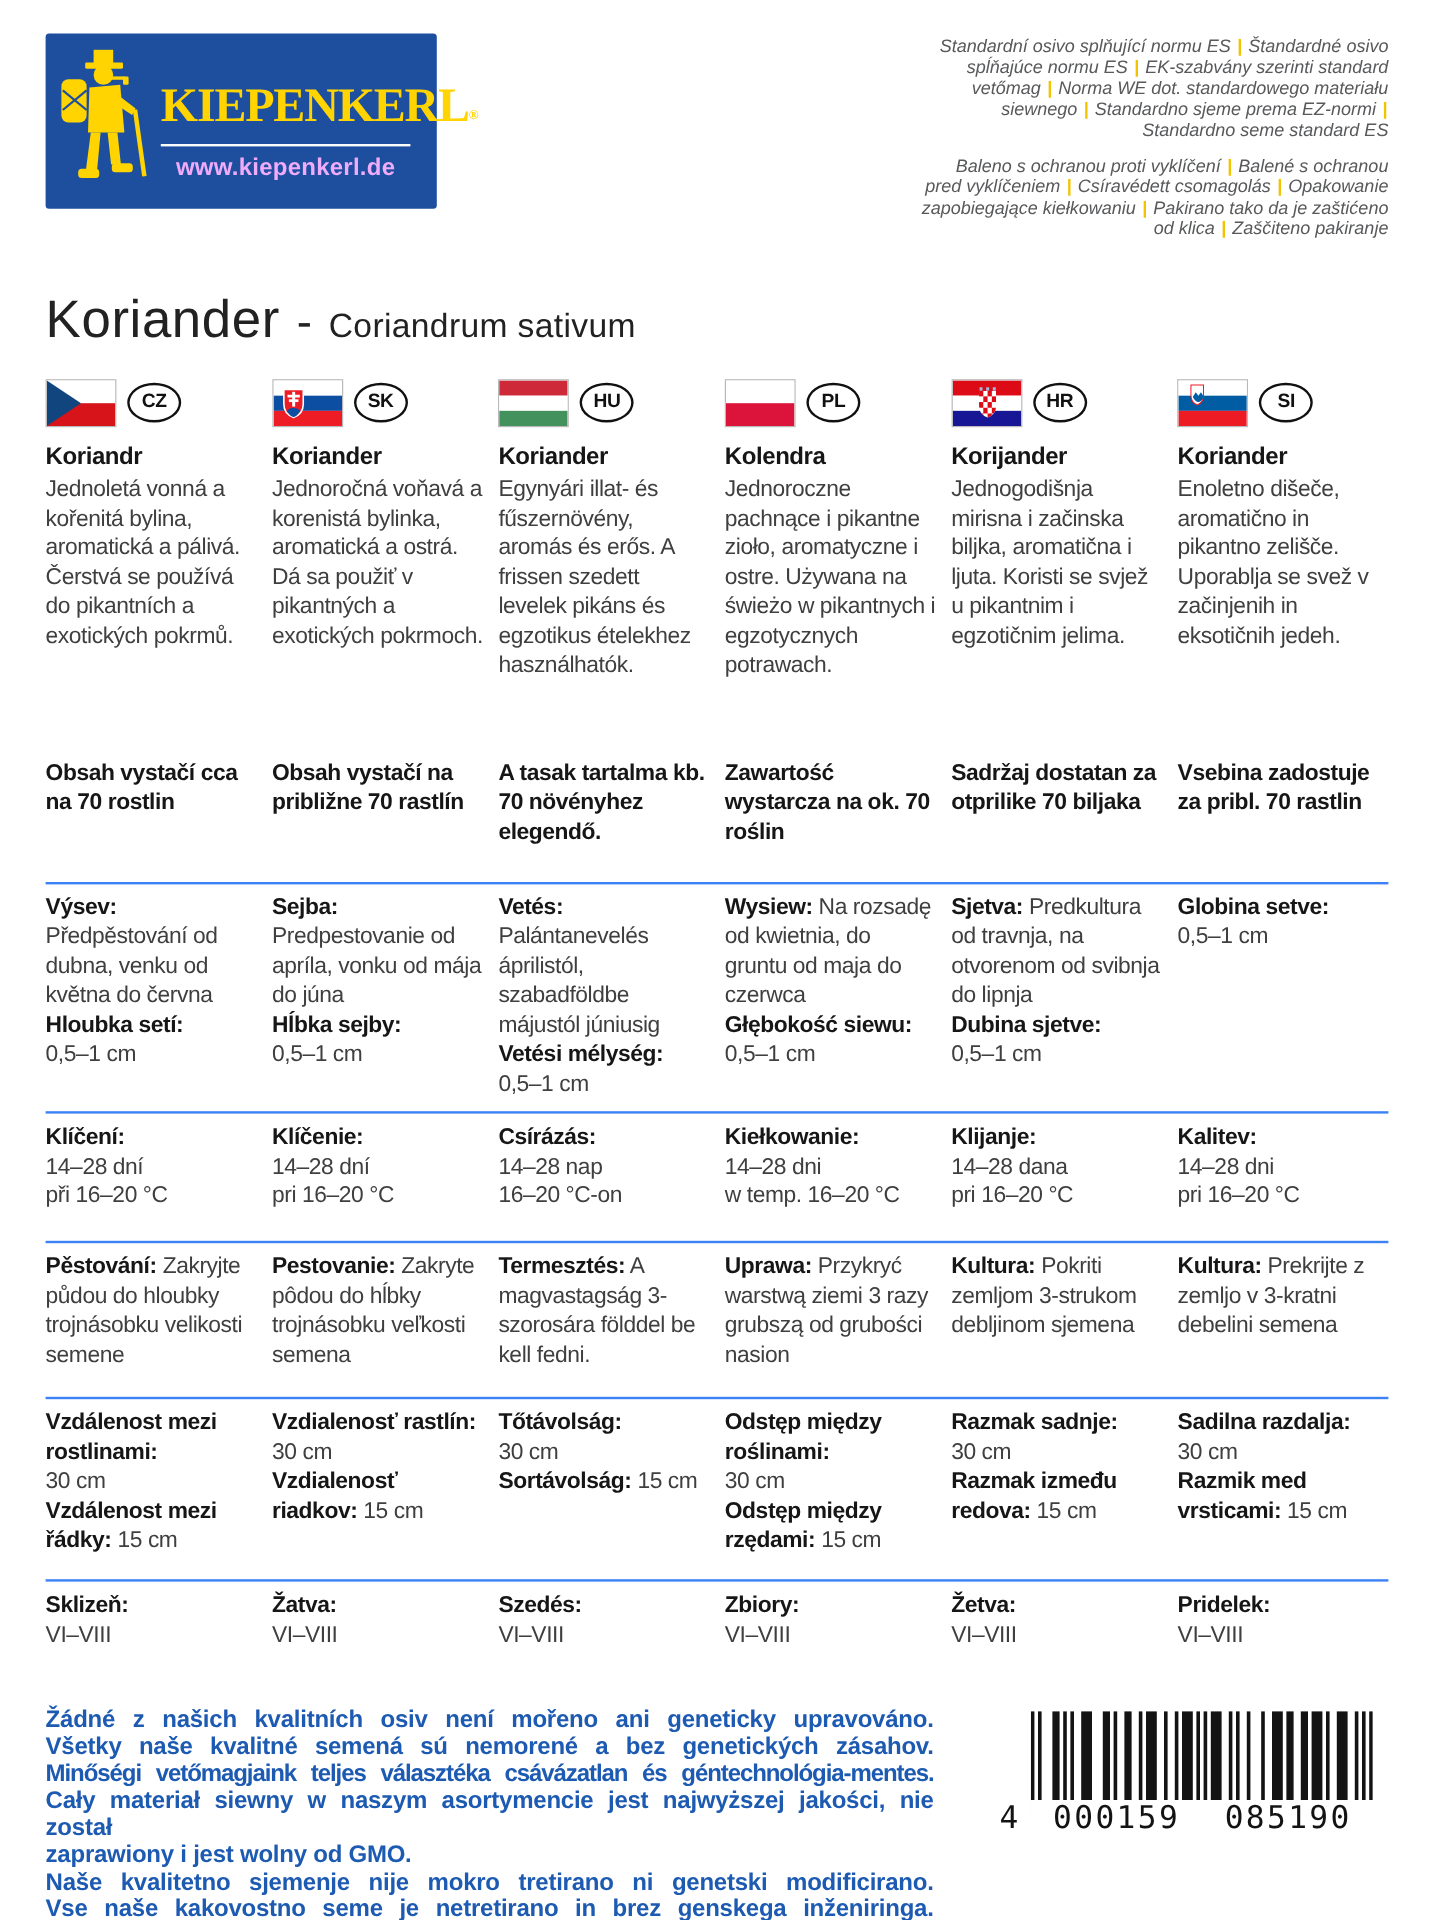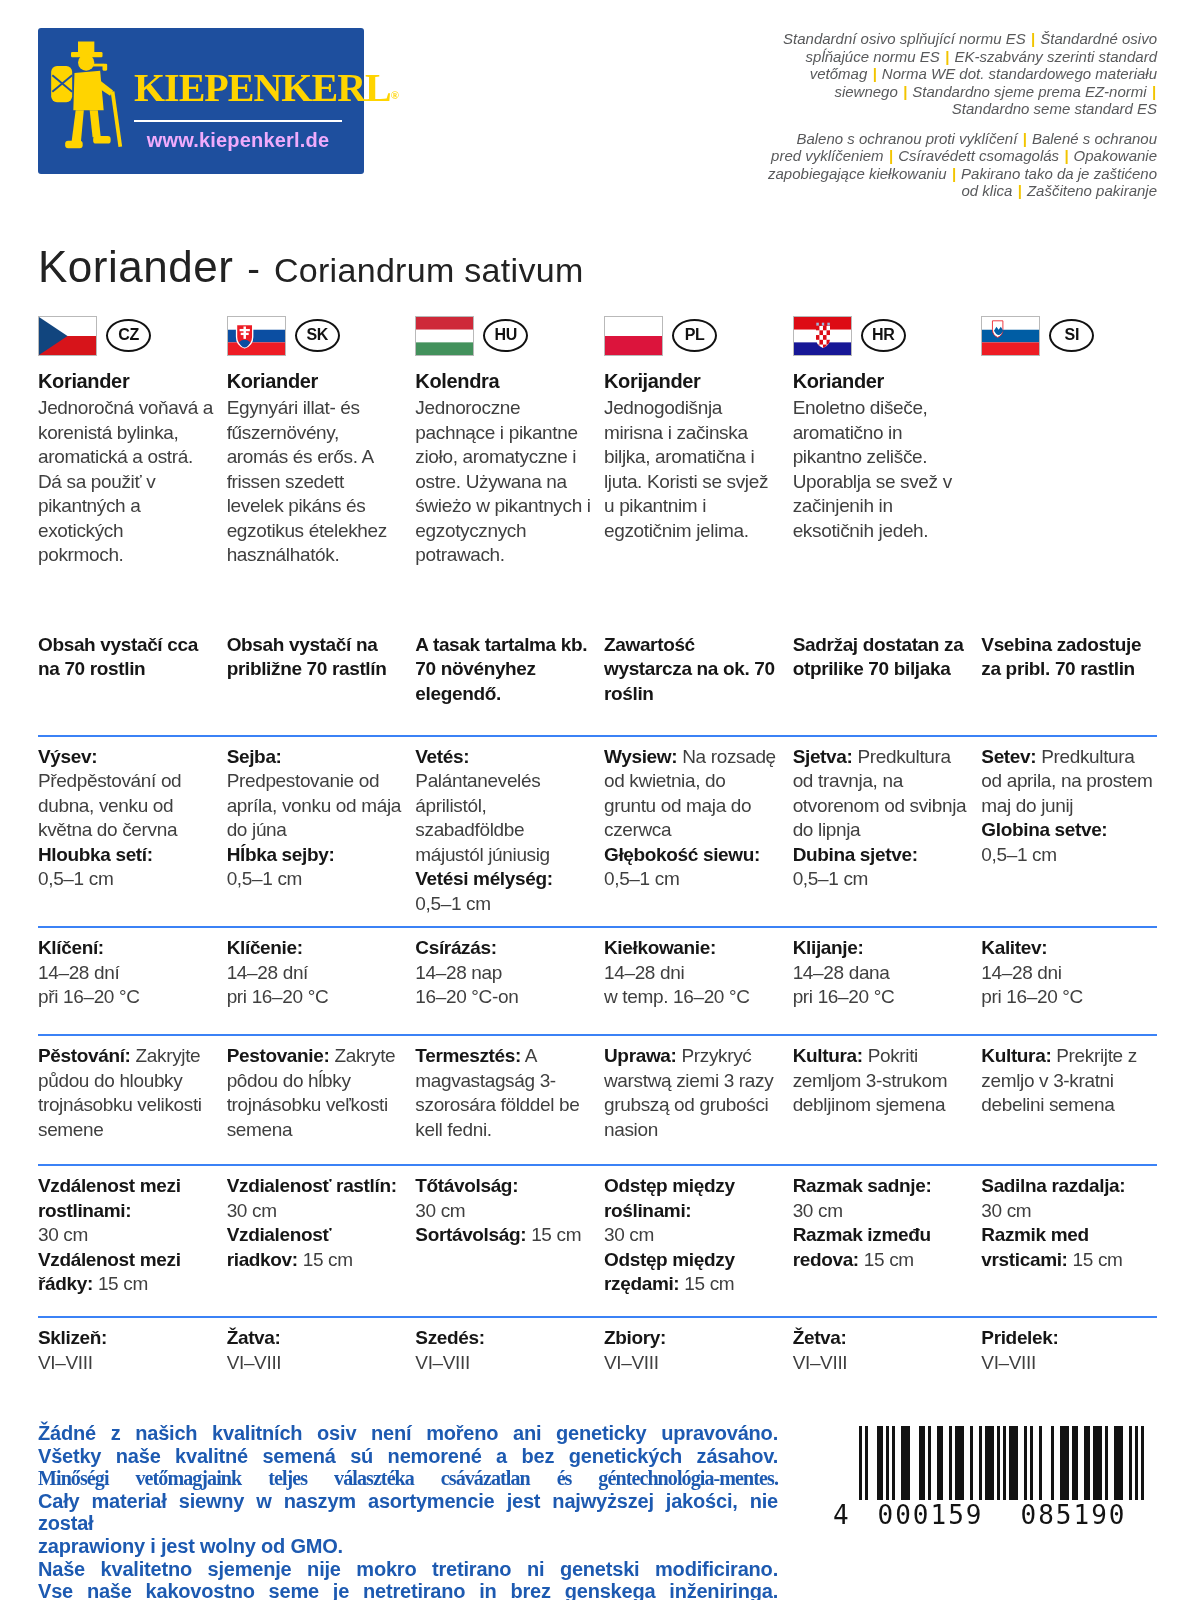--- a/index.html
+++ b/index.html
@@ -30,21 +30,21 @@
   .logo-url{color:#f0abfc;font-weight:bold;font-size:20px;text-align:center;letter-spacing:0.2px;}
 
   .top-notes{width:392px;font-size:15px;line-height:17.5px;font-style:italic;color:#58595b;margin-top:2px;text-align:right;}
   .top-notes p{margin-bottom:12px;}
   .sep{color:#f2c400;font-weight:bold;padding:0 1px;}
 
   
   .title{display:flex;align-items:baseline;gap:14px;margin:30px 0 0 0;font-weight:300;color:#222;}
   .title .t1{font-size:44px;letter-spacing:0.5px;}
   .title .dash{font-size:38px;}
-  .title .t2{font-size:34px;letter-spacing:0.3px;}
+  .title .t2{font-size:28px;letter-spacing:0.3px;}
 
   
   .row{display:grid;grid-template-columns:repeat(6,1fr);column-gap:13px;}
   .rule-after{border-bottom:2px solid #3b82f6;}
 
   .flags-row{margin-top:24px;}
   .flag-cell{display:flex;align-items:center;gap:9px;}
   .flag{border:1px solid #b9b9b9;display:block;}
   .badge{
     box-sizing:border-box;min-width:45px;height:33px;padding:0 5px;
@@ -64,21 +64,21 @@
   .germ-row{padding:8px 0 10px 0;min-height:88px;align-content:start;}
   .culture-row{padding:8px 0 10px 0;min-height:110px;align-content:start;}
   .dist-row{padding:8px 0 10px 0;min-height:132px;align-content:start;}
   .harvest-row{padding:8px 0 6px 0;min-height:62px;align-content:start;}
 
   
   .footer{display:flex;margin-top:28px;}
   .gmo-text{width:740px;color:#1d5ab1;font-weight:bold;font-size:20px;line-height:22.6px;letter-spacing:-0.2px;}
   .gmo-line{text-align:justify;text-align-last:justify;}
   .gmo-line.nostretch{text-align-last:left;}
-  .gmo-line:nth-child(3){letter-spacing:-0.9px;font-family:Liberation Serif, serif;}
+  .gmo-line:nth-child(3){letter-spacing:-0.9px;}
 
   .barcode-block{margin-left:auto;margin-right:12px;width:312px;position:relative;margin-top:4px;}
   #barcode-bars{display:block;margin-left:26px;}
   #barcode-bars rect{fill:#131313;}
   .bc-digits{display:flex;margin-top:-18px;font-family:"DejaVu Sans Mono","Liberation Mono",monospace;
     font-size:26px;color:#131313;}
   .bc-digits .lead{width:26px;background:#fff;}
   .bc-digits .grp{flex:1;text-align:center;background:#fff;letter-spacing:2px;}
 </style>
 </head>
@@ -207,20 +207,24 @@
         <rect y="26.7" width="60" height="13.3" fill="#ed1c24"></rect>
         <path d="M11 4 h11 v9 q0 6.5 -5.5 8.5 q-5.5 -2 -5.5 -8.5 z" fill="#ffffff" stroke="#ed1c24" stroke-width="0.9"></path>
         <path d="M12.6 14.5 l2.6 -4.2 l2.3 3.2 l2.3 -3.2 l2.6 4.2 q-2.4 4.5 -4.9 4.5 q-2.5 0 -4.9 -4.5 z" fill="#005da4"></path>
       </svg>
       <span class="badge">SI</span>
     </div>
   </div>
 
   <div class="row intro-row">
 
+      <div class="cell intro-cell">
+        <div class="col-heading">Koriandr</div>
+        <div class="col-desc">Jednoletá vonná a kořenitá bylina, aromatická a pálivá. Čerstvá se používá do pikantních a exotických pokrmů.</div>
+      </div>
 
       <div class="cell intro-cell">
         <div class="col-heading">Koriander</div>
         <div class="col-desc">Jednoročná voňavá a korenistá bylinka, aromatická a ostrá. Dá sa použiť v pikantných a exotických pokrmoch.</div>
       </div>
 
       <div class="cell intro-cell">
         <div class="col-heading">Koriander</div>
         <div class="col-desc">Egynyári illat- és fűszernövény, aromás és erős. A frissen szedett levelek pikáns és egzotikus ételekhez használhatók.</div>
       </div>
@@ -282,21 +286,20 @@
         <div>0,5–1 cm</div>
       </div>
 
       <div class="cell">
         <p class="inl"><b>Sjetva:</b> <span>Predkultura od travnja, na otvorenom od svibnja do lipnja</span></p>
         <div class="lbl">Dubina sjetve:</div>
         <div>0,5–1 cm</div>
       </div>
 
       <div class="cell">
-        <p class="inl"><b>Setev:</b> <span>Predkultura od aprila, na prostem maj do junij</span></p>
         <div class="lbl">Globina setve:</div>
         <div>0,5–1 cm</div>
       </div>
     </div>
 
   <div class="row germ-row rule-after">
 
       <div class="cell">
         <div class="lbl">Klíčení:</div>
         <div>14–28 dní</div>

